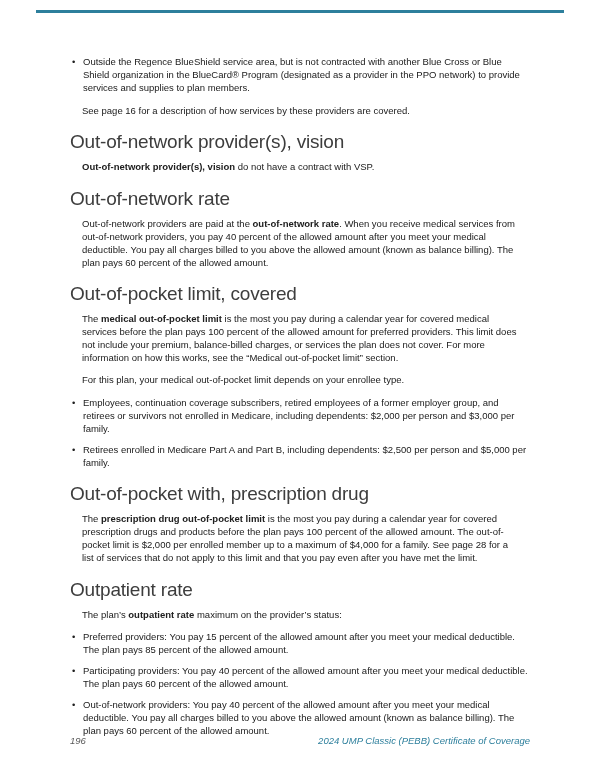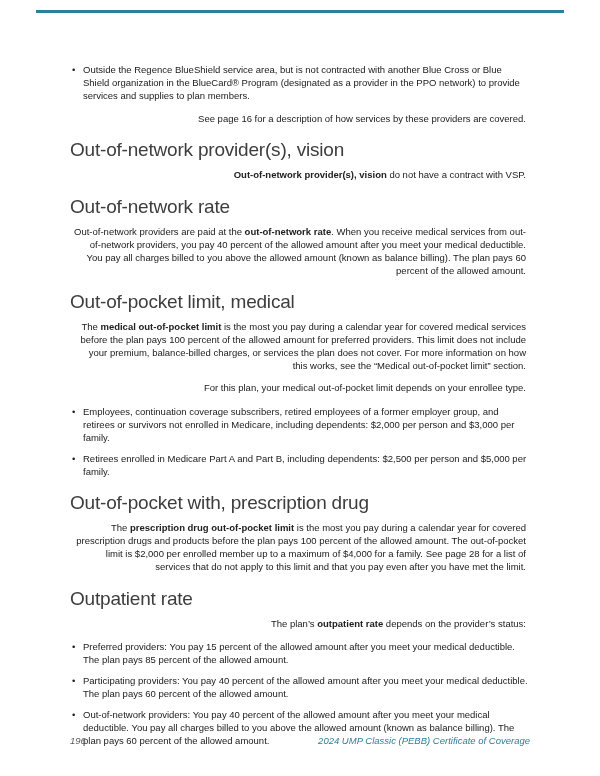--- a/index.html
+++ b/index.html
@@ -14,28 +14,27 @@
     color: #202020;
     overflow: hidden;
   }
   .top-rule {
     height: 3px;
     background: var(--accent);
     margin: 10px 36px 0;
   }
   .content { padding: 40px 70px 0; }
   p {
-    margin: 0 4px 9px;
+    margin: 0 12px 9px;
     font-size: 9.5px;
     line-height: 1.38;
-    text-align: right;
   }
   ul.bullets {
     list-style: none;
-    margin: 10px 0 10px;
+    margin: 2px 0 10px;
     padding: 0;
   }
   ul.bullets li {
     position: relative;
     padding-left: 13px;
     margin-bottom: 8px;
     font-size: 9.5px;
     line-height: 1.38;
   }
   ul.bullets li::before {
@@ -79,33 +78,33 @@
     </ul>
 
     <p><span>See page 16 for a description of how services by these providers are covered.</span></p>
 
     <h1>Out-of-network provider(s), vision</h1>
     <p><b>Out-of-network provider(s), vision</b><span> do not have a contract with VSP.</span></p>
 
     <h1>Out-of-network rate</h1>
     <p><span>Out-of-network providers are paid at the </span><b>out-of-network rate</b><span>. When you receive medical services from out-of-network providers, you pay 40 percent of the allowed amount after you meet your medical deductible. You pay all charges billed to you above the allowed amount (known as balance billing). The plan pays 60 percent of the allowed amount.</span></p>
 
-    <h1>Out-of-pocket limit, medical</h1>
+    <h1>Out-of-pocket limit, covered</h1>
     <p><span>The </span><b>medical out-of-pocket limit</b><span> is the most you pay during a calendar year for covered medical services before the plan pays 100 percent of the allowed amount for preferred providers. This limit does not include your premium, balance-billed charges, or services the plan does not cover. For more information on how this works, see the “Medical out-of-pocket limit” section.</span></p>
     <p><span>For this plan, your medical out-of-pocket limit depends on your enrollee type.</span></p>
     <ul class="bullets">
       <li><span>Employees, continuation coverage subscribers, retired employees of a former employer group, and retirees or survivors not enrolled in Medicare, including dependents: $2,000 per person and $3,000 per family.</span></li>
       <li><span>Retirees enrolled in Medicare Part A and Part B, including dependents: $2,500 per person and $5,000 per family.</span></li>
     </ul>
 
     <h1>Out-of-pocket with, prescription drug</h1>
     <p><span>The </span><b>prescription drug out-of-pocket limit</b><span> is the most you pay during a calendar year for covered prescription drugs and products before the plan pays 100 percent of the allowed amount. The out-of-pocket limit is $2,000 per enrolled member up to a maximum of $4,000 for a family. See page 28 for a list of services that do not apply to this limit and that you pay even after you have met the limit.</span></p>
 
     <h1>Outpatient rate</h1>
-    <p><span>The plan’s </span><b>outpatient rate</b><span> depends on the provider’s status:</span></p>
+    <p><span>The plan’s </span><b>outpatient rate</b><span> maximum on the provider’s status:</span></p>
     <ul class="bullets">
       <li><span>Preferred providers: You pay 15 percent of the allowed amount after you meet your medical deductible. The plan pays 85 percent of the allowed amount.</span></li>
       <li><span>Participating providers: You pay 40 percent of the allowed amount after you meet your medical deductible. The plan pays 60 percent of the allowed amount.</span></li>
       <li><span>Out-of-network providers: You pay 40 percent of the allowed amount after you meet your medical deductible. You pay all charges billed to you above the allowed amount (known as balance billing). The plan pays 60 percent of the allowed amount.</span></li>
     </ul>
 
 
   </div>
 
   <div class="footer">

